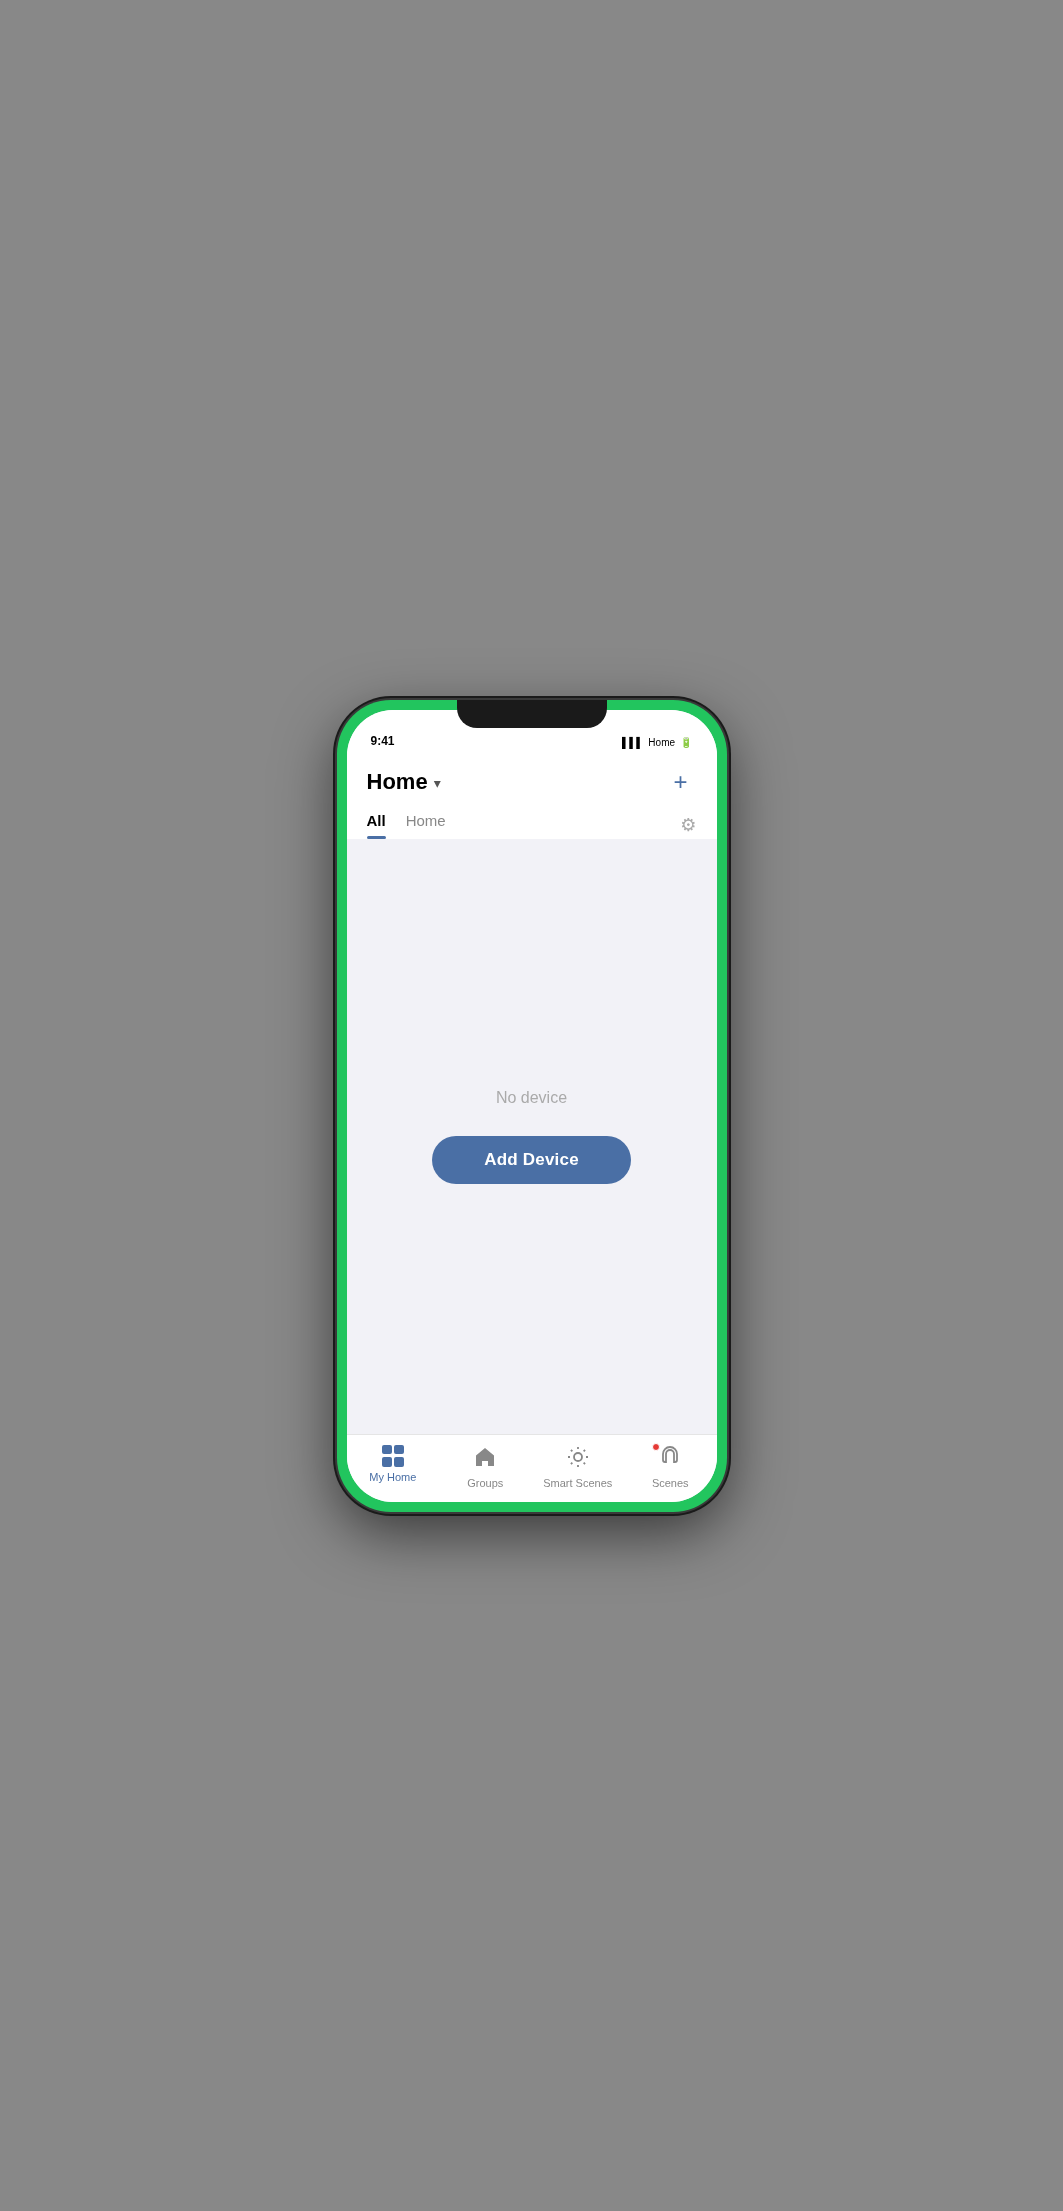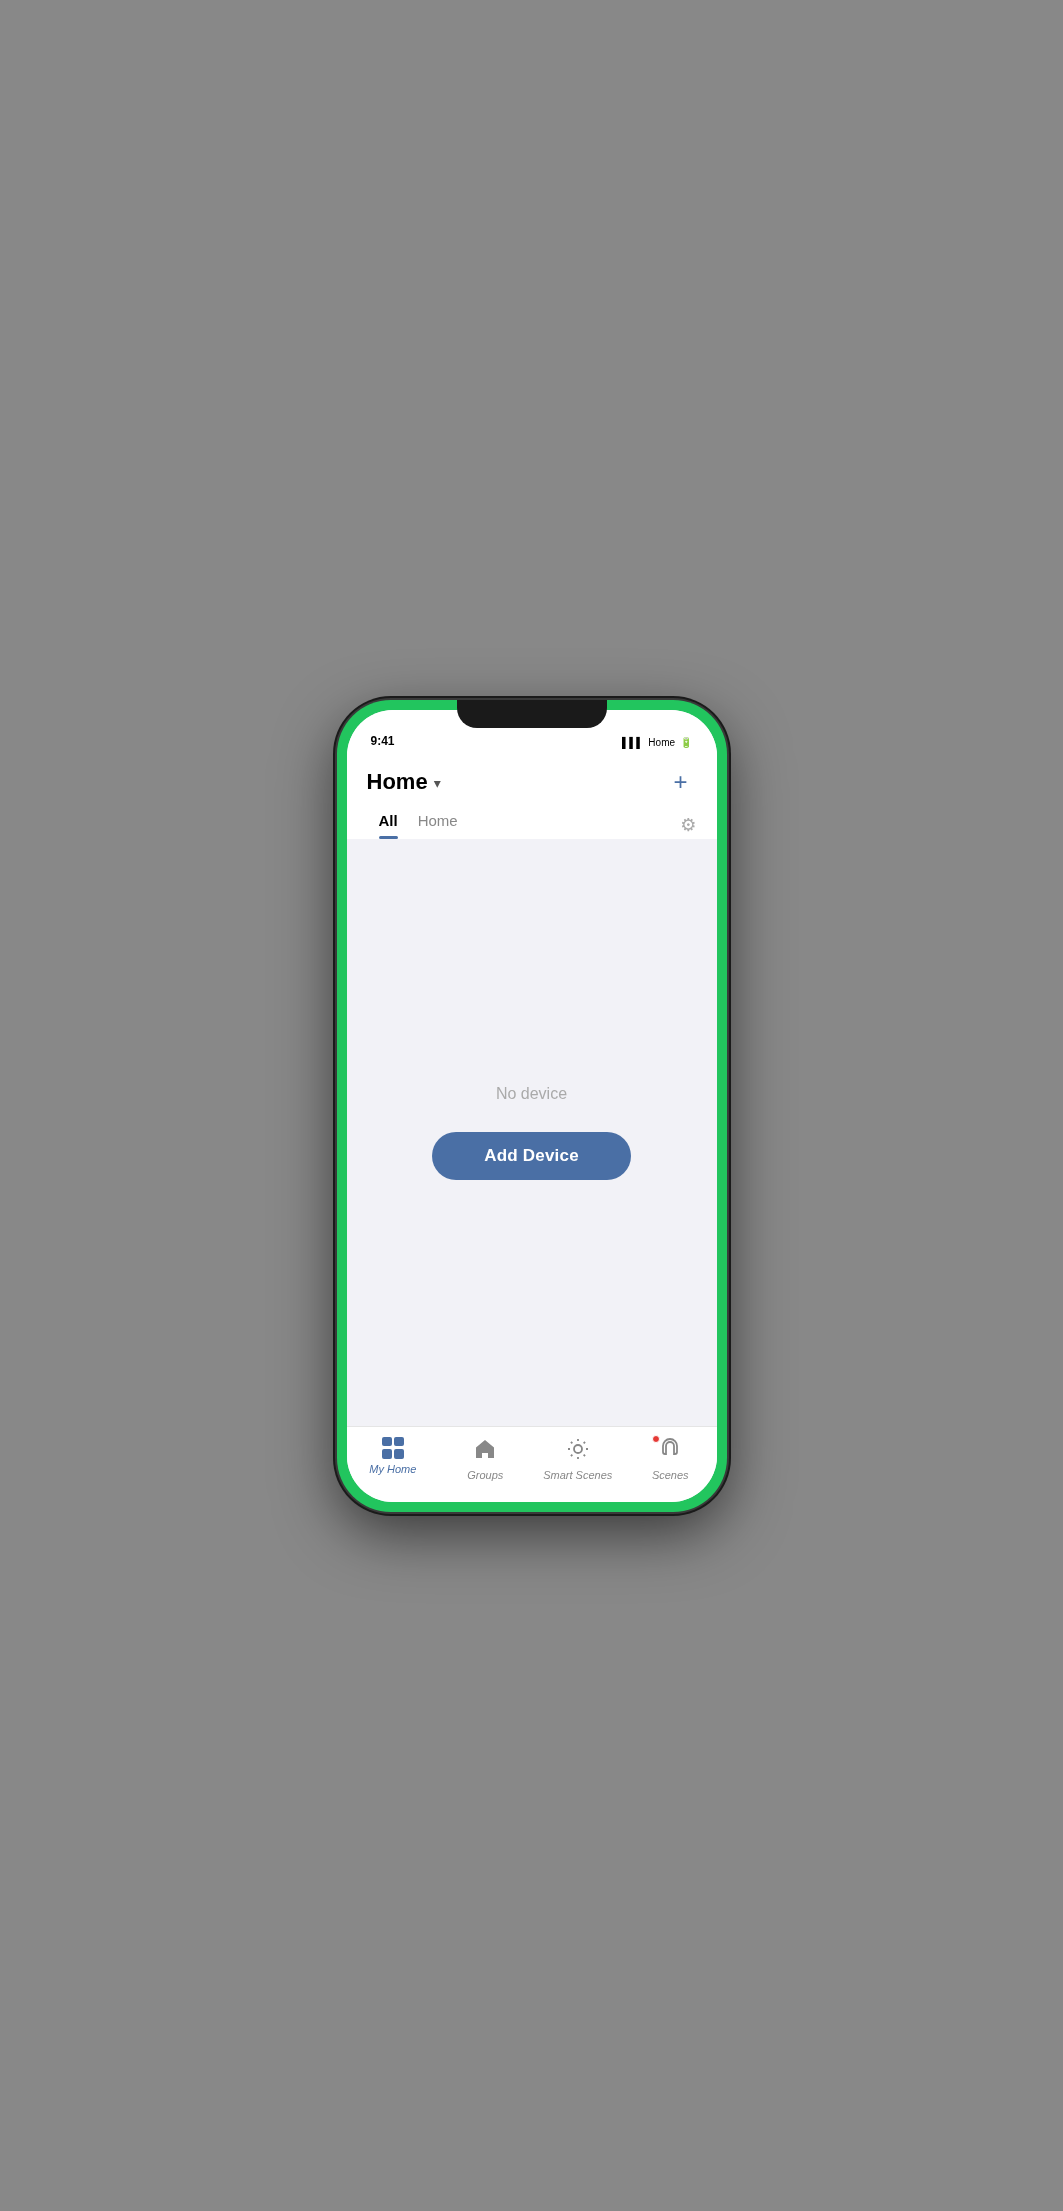--- a/index.html
+++ b/index.html
@@ -144,21 +144,20 @@
       font-weight: 300;
       line-height: 1;
     }
 
     
     .tabs-row {
       display: flex;
       align-items: center;
       justify-content: space-between;
       padding-bottom: 0;
-      margin-left: 12px;
     }
 
     .tabs {
       display: flex;
       gap: 20px;
     }
 
     .tab {
       font-size: 15px;
       padding-bottom: 10px;
@@ -217,27 +216,26 @@
       padding: 14px 52px;
       font-size: 17px;
       font-weight: 600;
       cursor: pointer;
       letter-spacing: 0.2px;
     }
 
     
     .bottom-nav {
       background: #fff;
-      height: 76px;
+      height: 68px;
       display: flex;
       align-items: flex-start;
       padding-top: 10px;
       flex-shrink: 0;
       border-top: 1px solid #e5e5e5;
-      font-style: italic;
     }
 
     .nav-item {
       flex: 1;
       display: flex;
       flex-direction: column;
       align-items: center;
       gap: 4px;
       cursor: pointer;
       position: relative;

